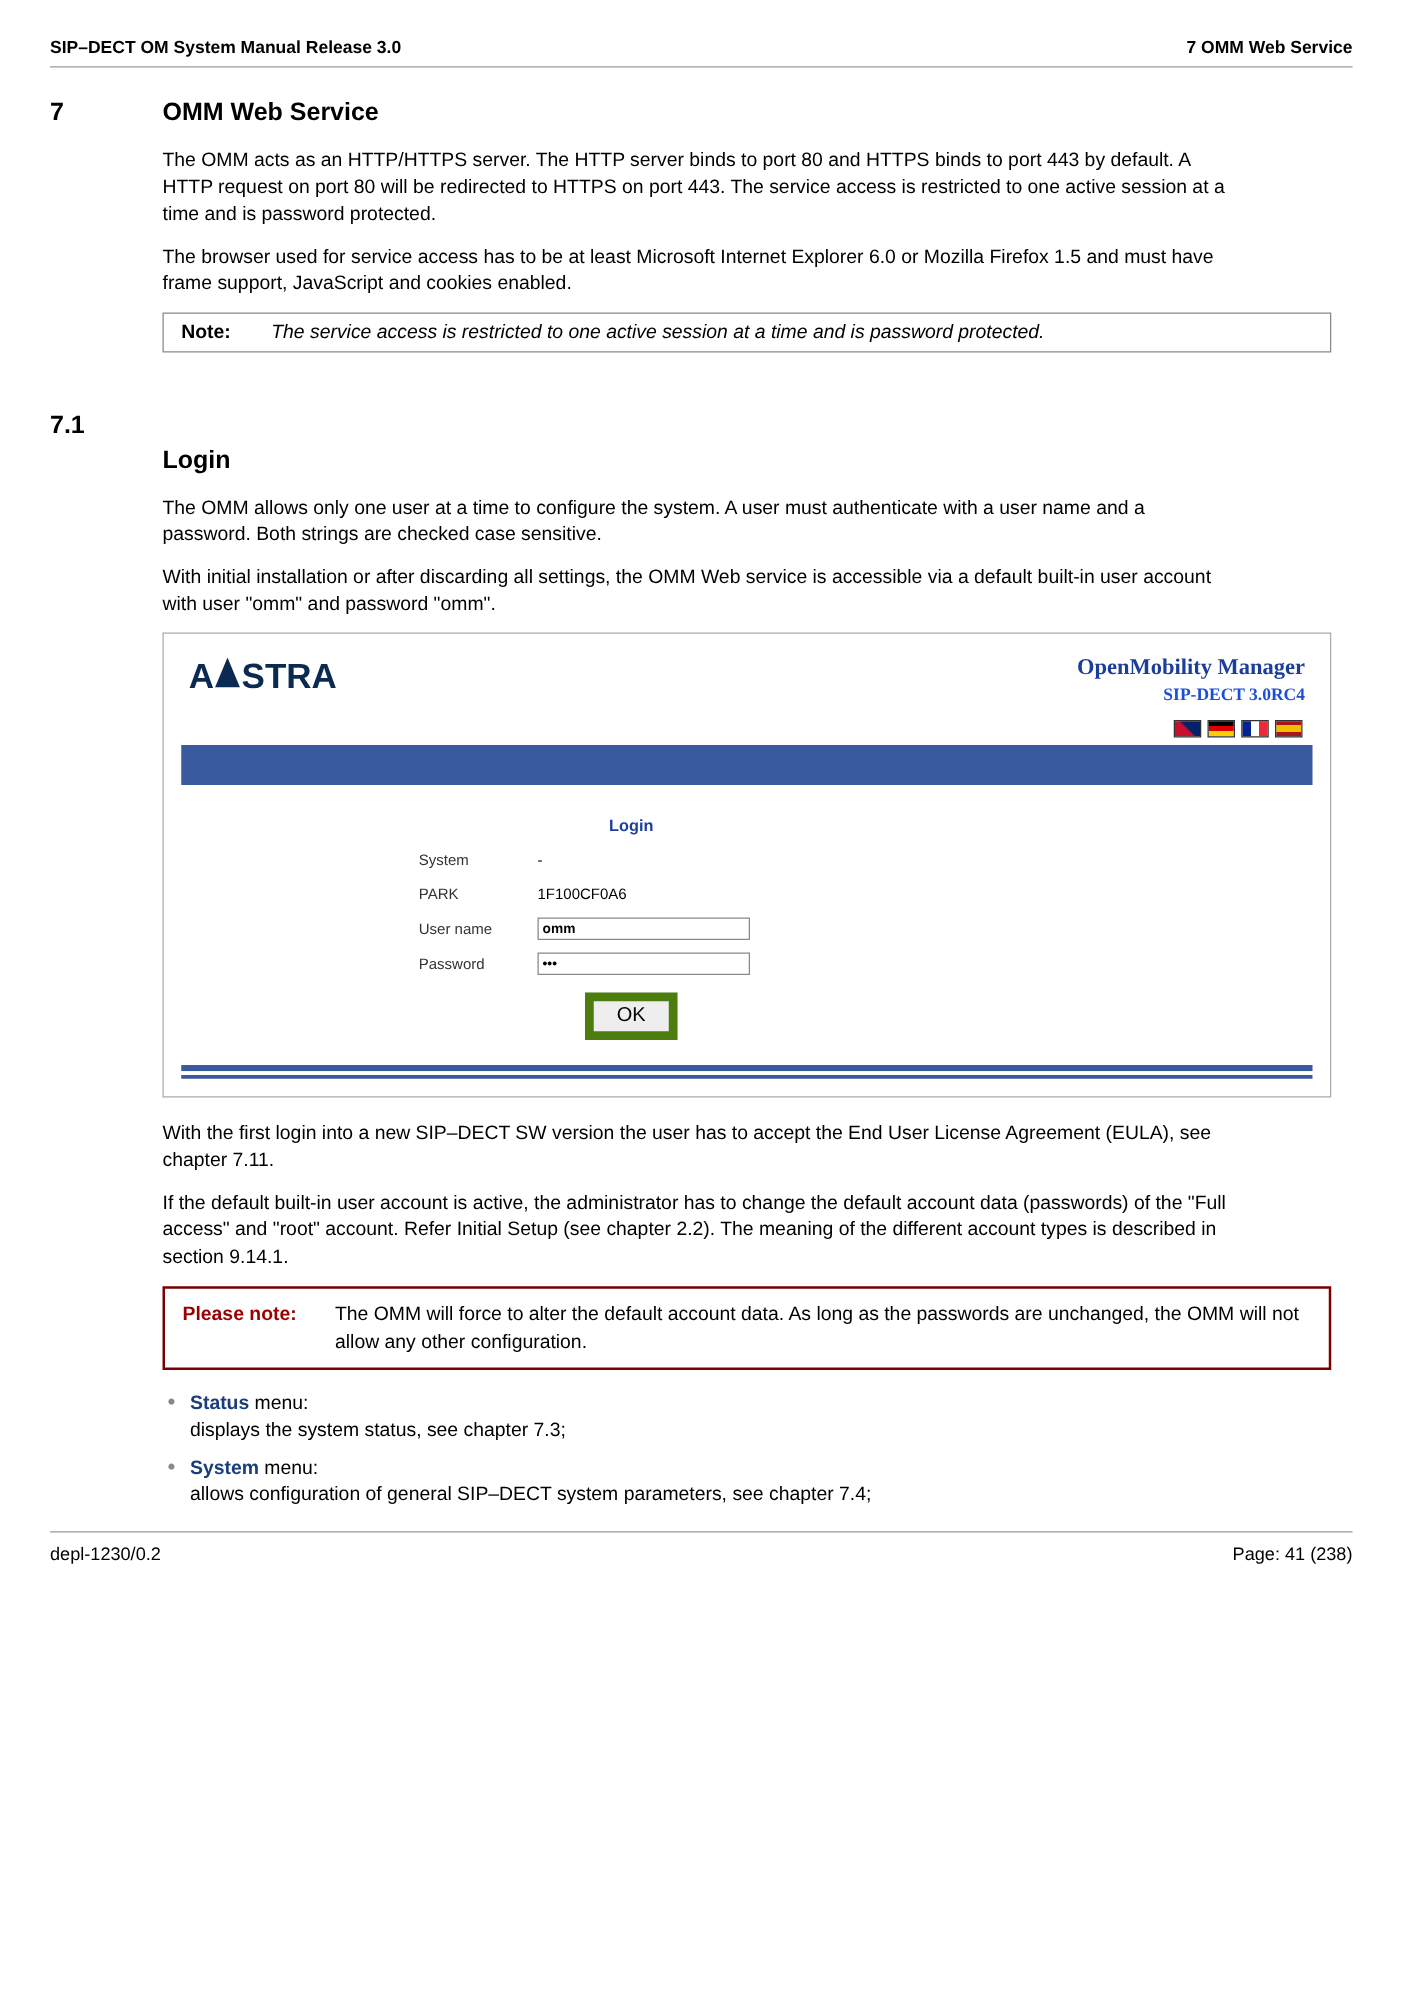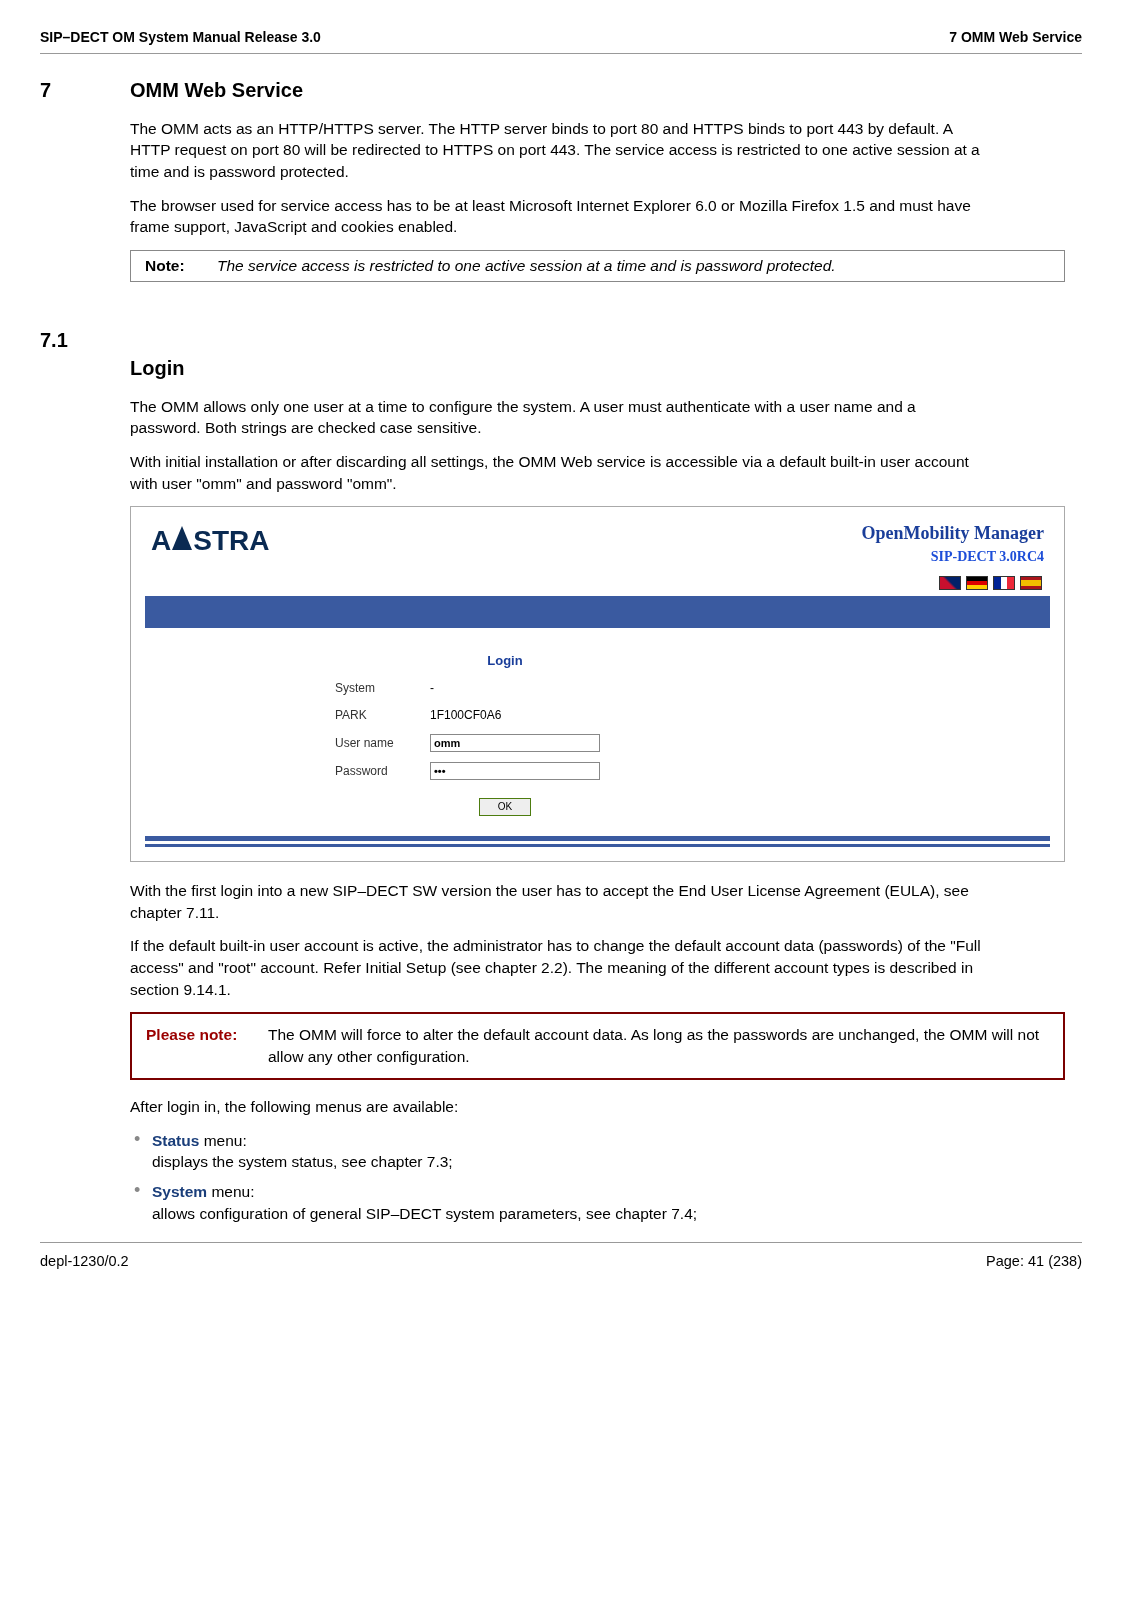--- a/index.html
+++ b/index.html
@@ -63,21 +63,21 @@
   .blue-bar { background:#3a5aa0; height:5px; }
   .blue-bar.thick { height:32px; }
   .ss-body { background:#fff; padding:24px 0 14px 0; }
   .login-block { width:340px; margin-left:190px; }
   .login-title { color:#1a3e9a; font-weight:bold; text-align:center; font-size:13px; margin-bottom:10px;}
   .form-row { display:flex; align-items:center; margin-bottom:10px; font-size:12px;}
   .form-label { width:95px; color:#333;}
   .form-val { flex:1; }
   .form-input { width:170px; height:18px; border:1px solid #888; font-size:11px; padding:0 3px; background:#fff;font-weight:bold;}
   .ok-row { text-align:center; margin-top:14px;}
-  .ok-btn { display:inline-block; border:1px solid #4d7c0f; background:#eee; font-size:10px; padding:1px 18px;}
+  .ok-btn { display:inline-block; border:7px solid #4d7c0f; background:#eee; font-size:16px; padding:1px 18px;}
   .ss-footer { text-align:center; padding:8px 0 0 0;}
   .webserver-box { display:inline-block; border:1px solid #888; padding:3px 8px 2px 8px; background:#fff;}
   .ws-web { font-family: Arial Black, Arial; font-size:15px; font-weight:900; color:#111;}
   .ws-goahead { font-size:7px; color:#2a8a8a; display:block; line-height:0.5; margin-bottom:-1px;}
   .ws-server { font-family: Arial Black, Arial; font-size:15px; font-weight:900; color:#2a8a8a;}
   .ss-bottom-bars { margin-top: 6px;}
   .footer-row {
     display:flex; justify-content:space-between;
     font-size:14.5px;
     border-top:1px solid #999;
@@ -175,21 +175,20 @@
   <p class="para">With the first login into a new SIP–DECT SW version the user has to accept the End User License Agreement (EULA), see chapter 7.11.</p>
   <p class="para">If the default built-in user account is active, the administrator has to change the default account data (passwords) of the "Full access" and "root" account. Refer Initial Setup (see chapter 2.2). The meaning of the different account types is described in section 9.14.1.</p>
 
   <div class="please-note-box">
     <div class="pn-row">
       <span class="pn-label">Please note:</span>
       <span class="pn-text">The OMM will force to alter the default account data. As long as the passwords are unchanged, the OMM will not allow any other configuration.</span>
     </div>
   </div>
 
-  <p class="para">After login in, the following menus are available:</p>
 
   <ul class="menu-list">
     <li>
       <span class="blue-bold">Status</span><span> menu:</span><br>
       <span>displays the system status, see chapter 7.3;</span>
     </li>
     <li>
       <span class="blue-bold">System</span><span> menu:</span><br>
       <span>allows configuration of general SIP–DECT system parameters, see chapter 7.4;</span>
     </li>

